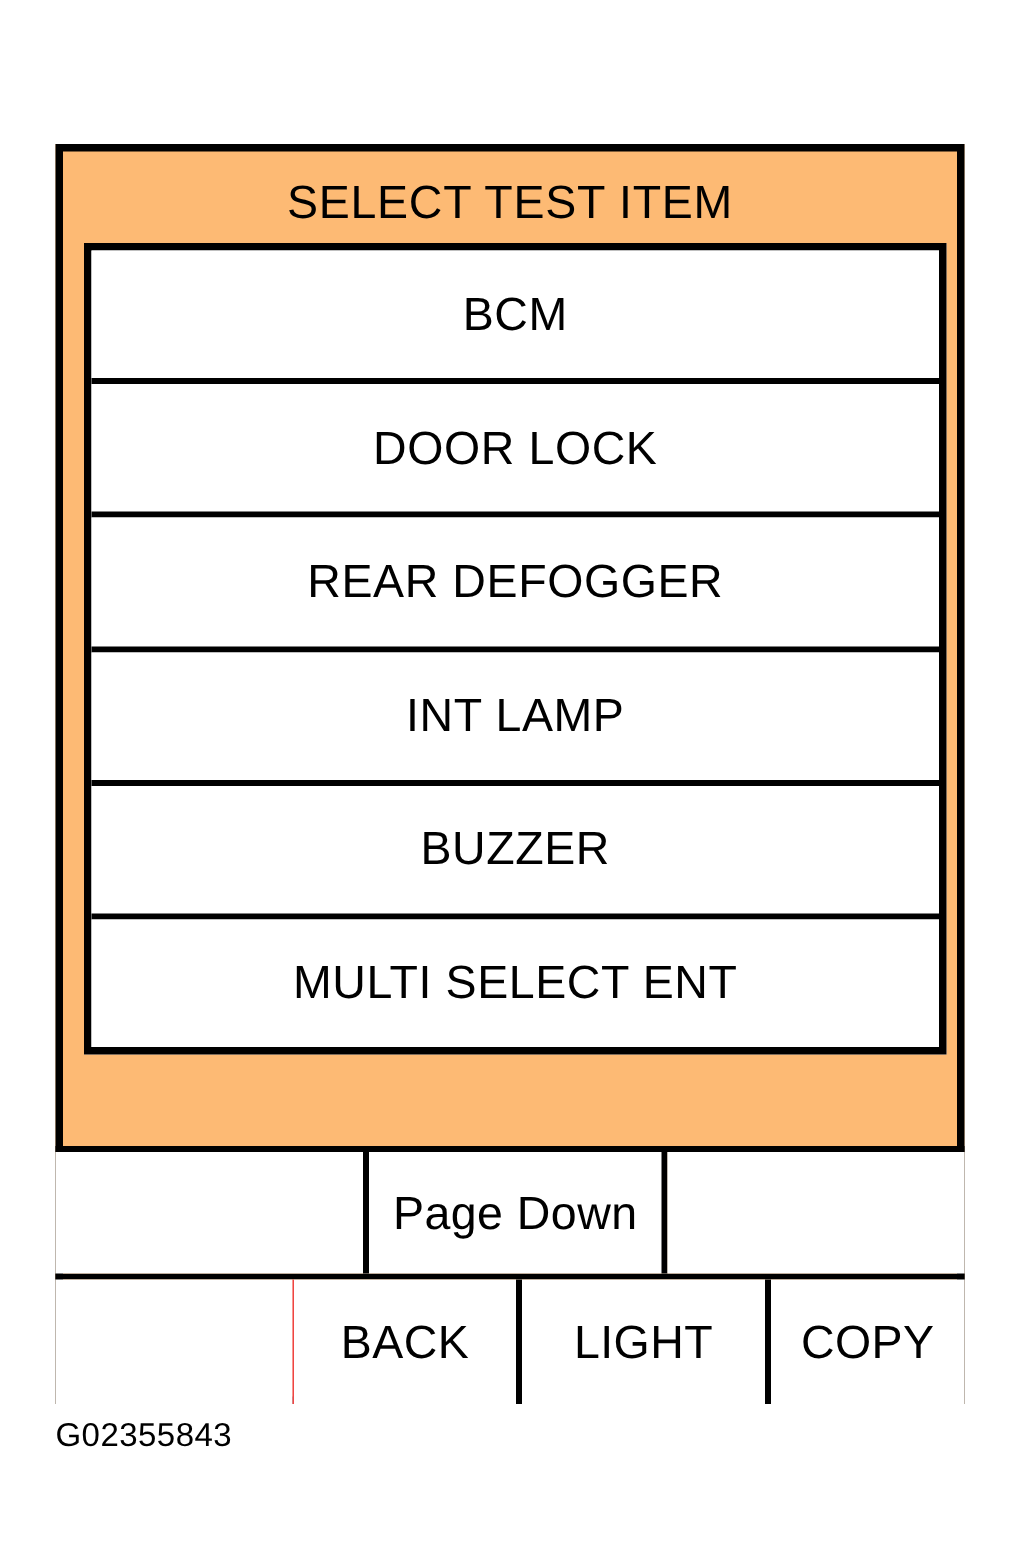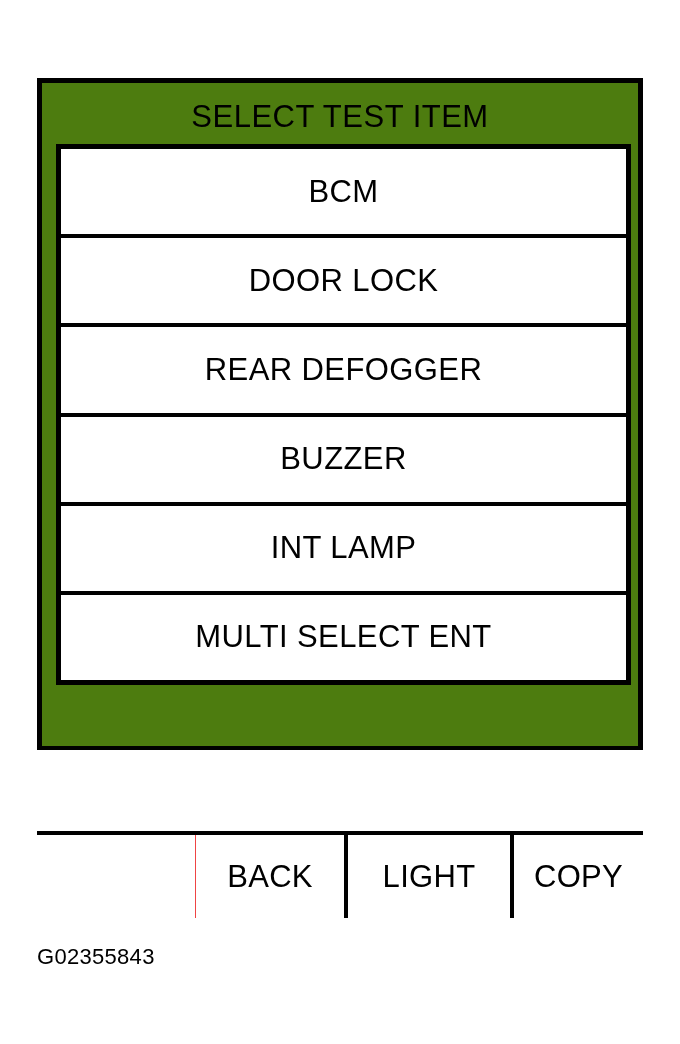--- a/index.html
+++ b/index.html
@@ -13,26 +13,26 @@
     position: relative;
     font-family: "Liberation Sans", sans-serif;
     color: #000000;
     overflow: hidden;
   }
 
   
   #device-frame {
     position: absolute;
     left: 37px;
-    top: 78px;
+    top: 96px;
     width: 606px;   
     height: 840px;  
     box-sizing: border-box;
     border: 5px solid #000000;
-    background: #4d7c0f;
+    background: #fdba74;
   }
 
   
   #screen-title {
     position: absolute;
     left: 0;
     top: 16px;
     width: 100%;
     text-align: center;
     font-size: 31px;
@@ -154,39 +154,42 @@
 
     <div class="test-item-row">
       <span class="test-item-label">DOOR LOCK</span>
     </div>
 
     <div class="test-item-row">
       <span class="test-item-label">REAR DEFOGGER</span>
     </div>
 
     <div class="test-item-row">
+      <span class="test-item-label">INT LAMP</span>
+    </div>
+
+    <div class="test-item-row">
       <span class="test-item-label">BUZZER</span>
-    </div>
-
-    <div class="test-item-row">
-      <span class="test-item-label">INT LAMP</span>
     </div>
 
     <div class="test-item-row">
       <span class="test-item-label">MULTI SELECT ENT</span>
     </div>
 
   </div>
 
   <div id="softkey-area">
 
     <div id="softkey-row-top">
       <div class="softkey-cell" id="softkey-top-blank-left">
         <span class="softkey-label"></span>
       </div>
+      <div class="softkey-cell" id="softkey-pagedown">
+        <span class="softkey-label">Page Down</span>
+      </div>
       <div class="softkey-cell" id="softkey-top-blank-right">
         <span class="softkey-label"></span>
       </div>
     </div>
 
     <div id="softkey-row-bottom">
       <div class="softkey-cell" id="softkey-bottom-blank">
         <span class="softkey-label"></span>
       </div>
       <div class="softkey-cell" id="softkey-back">

